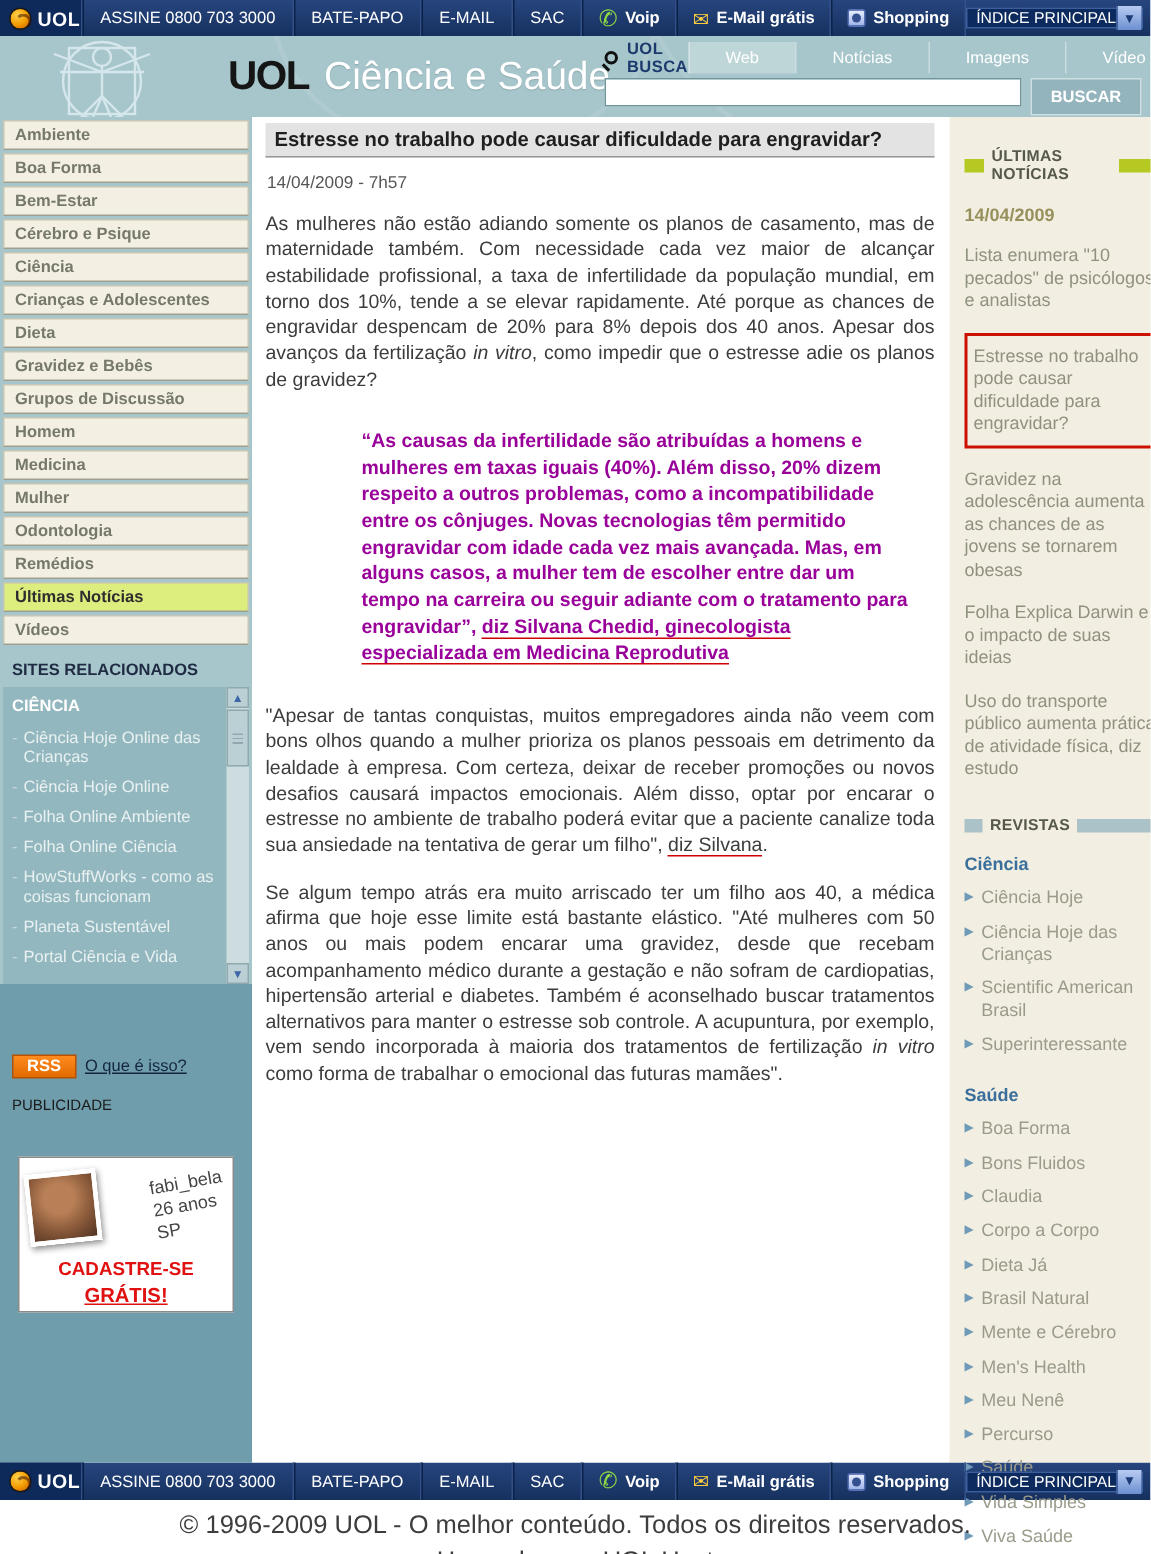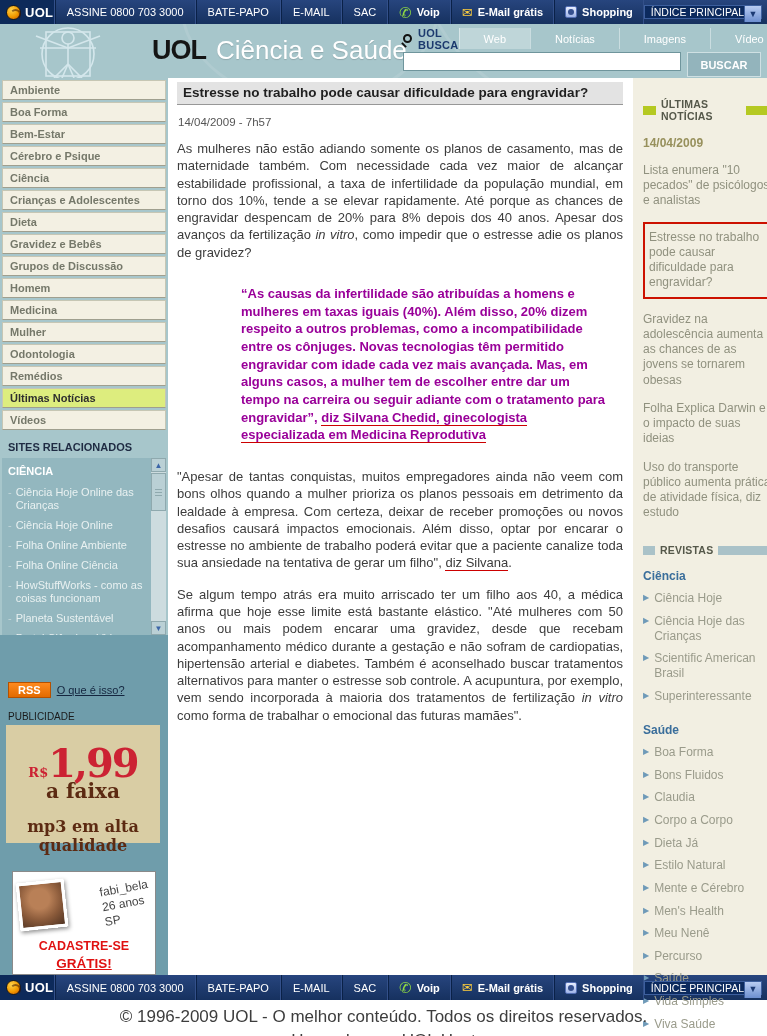--- a/index.html
+++ b/index.html
@@ -26,21 +26,21 @@
     border-right:1px solid #33508a; border-left:1px solid #0a2148; cursor:pointer; white-space:nowrap; }
   .nav-service { display:flex; align-items:center; gap:5px; padding:0 10px; font-weight:bold;
     border-right:1px solid #33508a; border-left:1px solid #0a2148; cursor:pointer; white-space:nowrap; }
   .icon-voip { color:#8fd943; font-size:15px; line-height:1; }
   .icon-mail { color:#ffcf3d; font-size:13px; line-height:1; }
   .icon-shop { width:12px; height:12px; border-radius:2px; position:relative;
     background:linear-gradient(#e8eeff,#9fb4e8); border:1px solid #5570b5; }
   .icon-shop::after { content:""; position:absolute; left:2px; top:2px; width:6px; height:6px;
     border-radius:50%; background:#35508f; }
   .nav-select { margin-left:auto; margin-right:5px; align-self:center; width:140px; height:14px;
-    background:#0c2a5e; border:1px solid #3d5f9e; display:flex; cursor:pointer; }
+    background:#0c2a5e; border:1px solid #3d5f9e; display:flex; align-items:center; cursor:pointer; }
   .nav-select-label { flex:1; padding-left:6px; font-size:10.5px; white-space:nowrap; overflow:hidden; }
   .nav-select-arrow { width:17px; height:16px; background:linear-gradient(#b8ccf2,#6d8fd0);
     border-left:1px solid #3d5f9e; color:#1c3a74; display:flex; align-items:center; justify-content:center;
     font-size:9px; line-height:1; }
 
   
   .header { height:54px; background:#a7c6cb; position:relative; overflow:hidden; }
   .curve { position:absolute; border:3px solid rgba(255,255,255,.10); border-radius:50%; }
   .c1 { width:260px; height:200px; left:180px; top:-120px; }
   .c2 { width:420px; height:330px; left:420px; top:-230px; }
@@ -278,25 +278,20 @@
           </div>
         <div class="scroll-btn bottom">▼</div>
       </div>
     </div>
     <div class="left-bottom">
       <div class="rss-row">
         <span class="rss-btn">RSS</span>
         <span class="rss-link">O que é isso?</span>
       </div>
       <div class="pub-label">PUBLICIDADE</div>
-      <div class="ad-mp3">
-        <div class="ad-price"><span class="ad-rs">R$</span><span class="ad-val">1,99</span></div>
-        <div class="ad-l2">a faixa</div>
-        <div class="ad-l3">mp3 em alta qualidade</div>
-      </div>
       <div class="ad-date">
         <div class="photo"></div>
         <div class="profile-text">
           <div>fabi_bela</div>
           <div>26 anos</div>
           <div>SP</div>
         </div>
         <div class="cta1">CADASTRE-SE</div>
         <div class="cta2">GRÁTIS!</div>
       </div>
@@ -364,21 +359,21 @@
     <div class="rev-item">
         <span class="rev-bullet">▶</span>
         <span>Corpo a Corpo</span>
       </div>
     <div class="rev-item">
         <span class="rev-bullet">▶</span>
         <span>Dieta Já</span>
       </div>
     <div class="rev-item">
         <span class="rev-bullet">▶</span>
-        <span>Estilo Natural</span>
+        <span>Brasil Natural</span>
       </div>
     <div class="rev-item">
         <span class="rev-bullet">▶</span>
         <span>Mente e Cérebro</span>
       </div>
     <div class="rev-item">
         <span class="rev-bullet">▶</span>
         <span>Men's Health</span>
       </div>
     <div class="rev-item">

